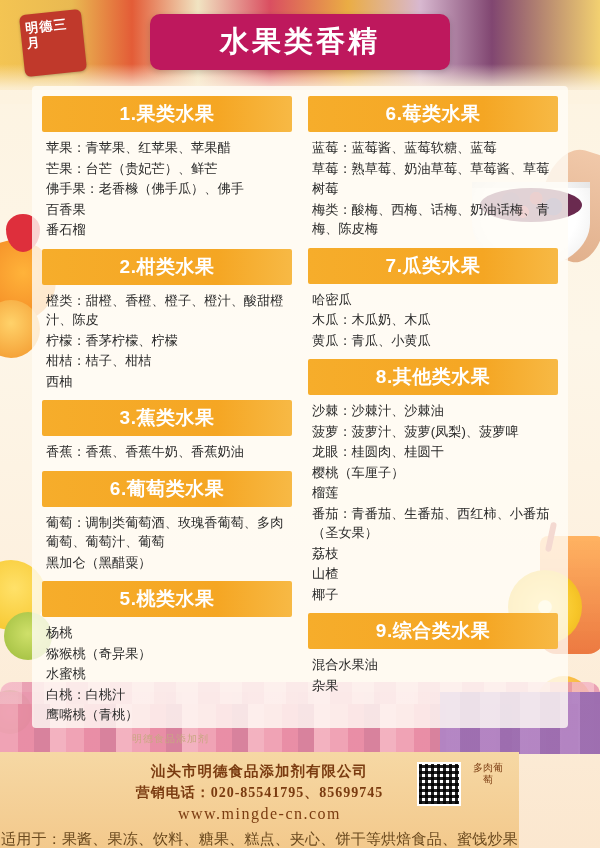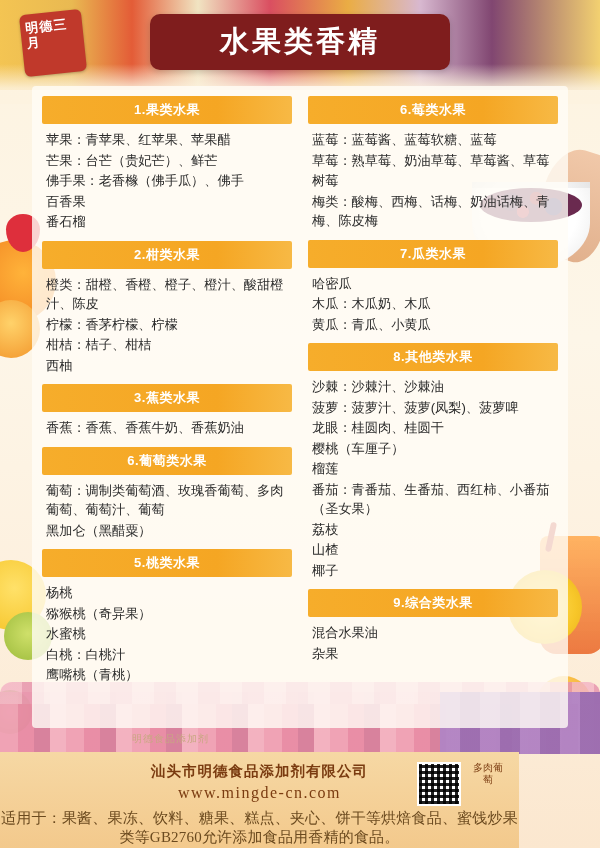--- a/index.html
+++ b/index.html
@@ -92,41 +92,41 @@
     background: repeating-linear-gradient(90deg,
       #f4b7c6 0 22px, #e896ae 22px 44px);
     border-radius: 12px 12px 0 0; opacity:.9;
   }
   .bb-purple{ position:absolute; right:0; bottom:94px; width:160px; height:62px;
     background: repeating-linear-gradient(90deg,#b184c4 0 20px,#9a6cb0 20px 40px); opacity:.95;}
 
   
   .header-banner {
     position:absolute; left:150px; top:14px; width:300px; height:56px;
-    background:#7f1d1d; border-radius:10px; display:flex; align-items:center; justify-content:center;
+    background:#be185d; border-radius:10px; display:flex; align-items:center; justify-content:center;
     box-shadow: 0 2px 6px rgba(0,0,0,.18);
     z-index: 6;
   }
   .header-banner h1 {
     color:#fff; font-size:29px; letter-spacing:3px; font-weight:bold;
     font-family:"Liberation Sans","DejaVu Sans",sans-serif;
   }
 
   
   .card {
     position:absolute; left:32px; top:86px; width:536px; height:642px;
     background: rgba(255,252,246,.80);
     border-radius: 4px;
     z-index: 4;
   }
   .cols { display:flex; gap:16px; padding: 6px 10px 0 10px; }
   .col { width: 250px; }
 
   .sec-head {
-    background:#f5a623; color:#fff; font-weight:bold; font-size:13px;
+    background:#f5a623; color:#fff; font-weight:bold; font-size:19px;
     padding:5px 0 5px 0; text-align:center; border-radius:2px;
     margin: 9px 0 6px 0; letter-spacing:.5px;
     background: linear-gradient(90deg,#f6ad2b 0%, #f5a623 70%, #f7b945 100%);
   }
   .col .sec-head:first-child { margin-top: 4px; }
 
   .rows { padding: 0 2px 0 4px; }
   .row {
     font-size: 13.2px; color:#2b2b2b; line-height: 19.5px;
     margin: 0 0 1px 0; word-break: break-all;
@@ -272,18 +272,19 @@
     </div>
 
   </div>
 </div>
 
 <div class="watermark">明德食品添加剂</div>
 
 <div class="footer">
   <div class="footer-inner">
     <div class="f-line f1">汕头市明德食品添加剂有限公司</div>
+    <div class="f-line f2">营销电话：020-85541795、85699745</div>
     <div class="f-line f3">www.mingde-cn.com</div>
     <div class="f-line f4">适用于：果酱、果冻、饮料、糖果、糕点、夹心、饼干等烘焙食品、蜜饯炒果类等GB2760允许添加食品用香精的食品。</div>
     <div class="qr"></div>
     <div class="qr-label">多肉葡萄</div>
   </div>
 </div>
 
 </body></html>

